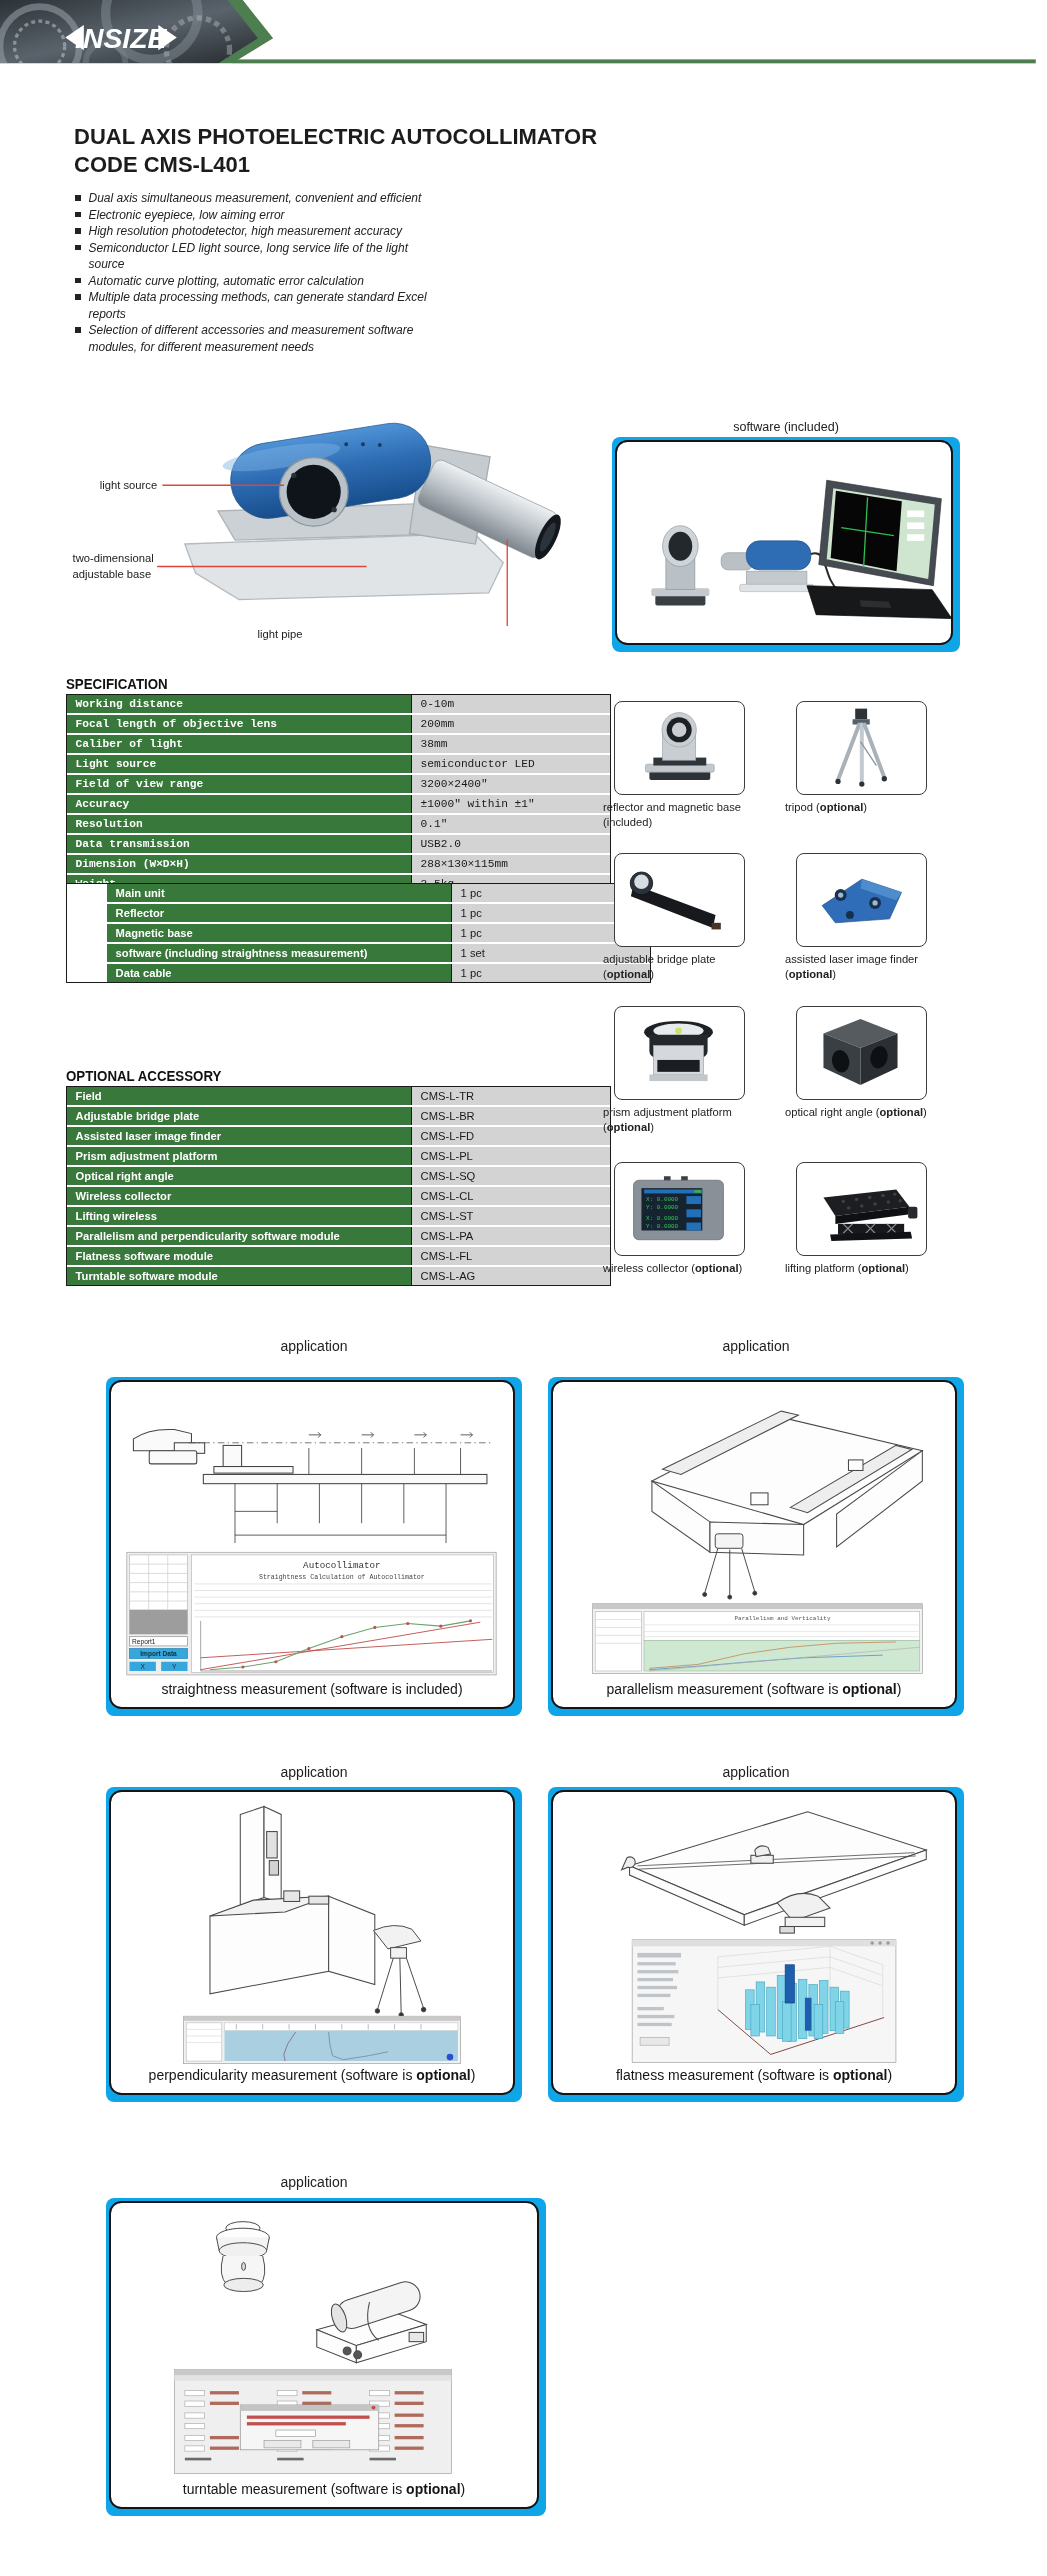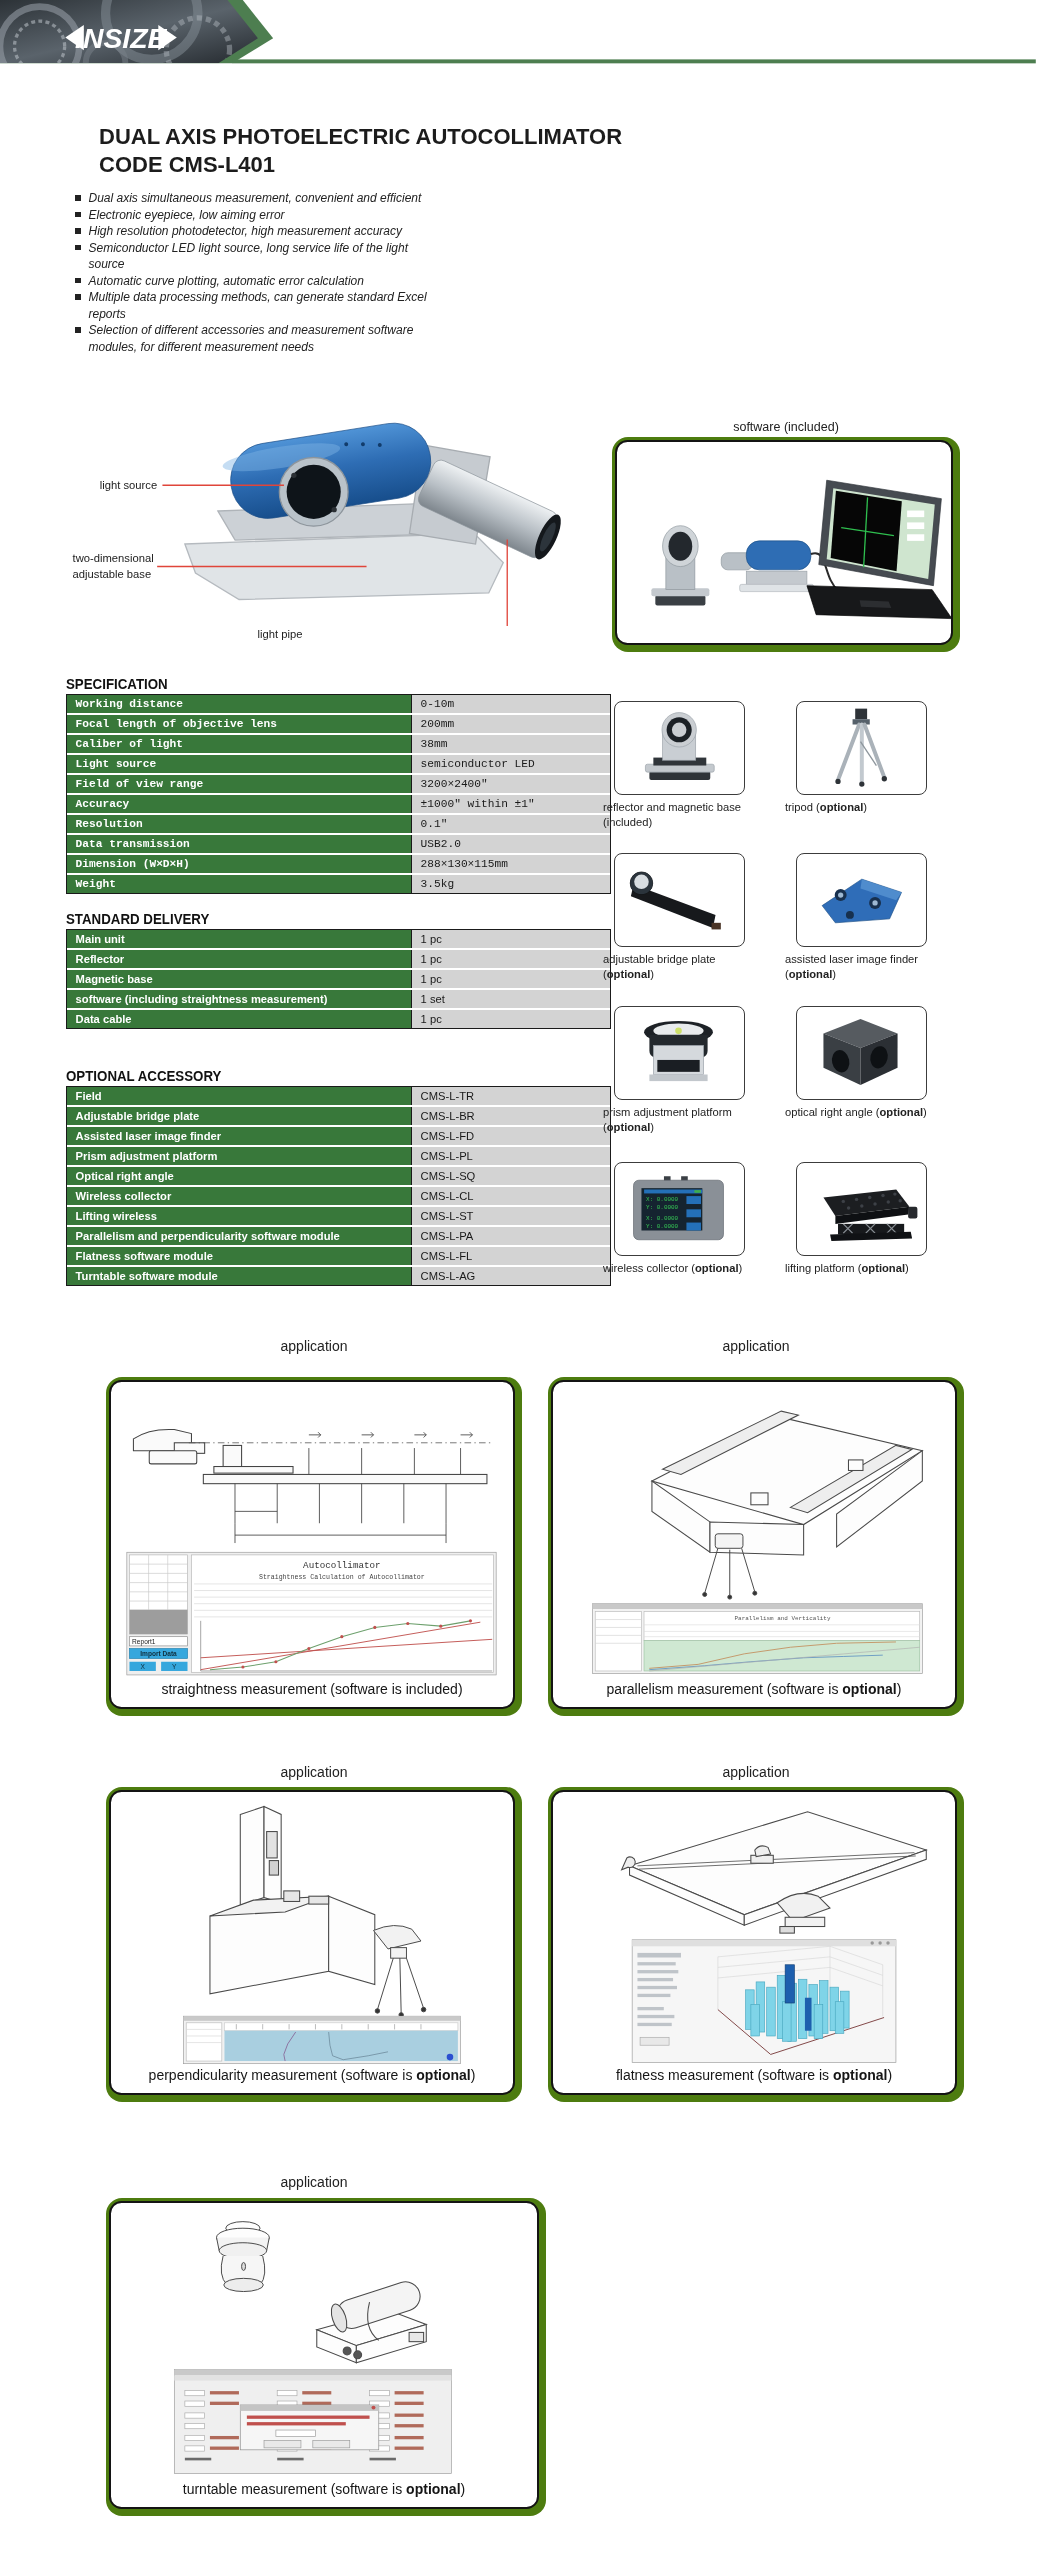--- a/index.html
+++ b/index.html
@@ -5,31 +5,31 @@
   html,body{margin:0;padding:0;background:#fff;}
   .page{position:relative;width:1047px;height:2576px;background:#ffffff;overflow:hidden;
         font-family:"Liberation Sans",sans-serif;color:#1a1a1a;}
   .abs{position:absolute;}
 
   
   .hdr-svg{position:absolute;left:0;top:0;}
 
   
   .title{position:absolute;left:74px;top:123px;font-size:22px;font-weight:bold;
-         line-height:28px;color:#1c1c1c;letter-spacing:0;margin-left:25px;}
+         line-height:28px;color:#1c1c1c;letter-spacing:0;}
 
   
   .features{position:absolute;left:74px;top:190px;width:360px;margin:0;padding:0;list-style:none;}
   .features li{position:relative;padding-left:14.5px;font-size:12px;line-height:16.5px;color:#222;font-style:italic;}
   .features li::before{content:"";position:absolute;left:1.3px;top:5.3px;width:5.3px;height:5.3px;background:#222;}
 
   
 
   
-  .frame-outer{position:absolute;background:#4d7c0f;border-radius:16px;}
+  .frame-outer{position:absolute;background:#0ea5e9;border-radius:8px;}
   .frame-inner{position:absolute;left:3.3px;top:2.6px;right:7.3px;bottom:7.3px;background:#fff;
                border:2px solid #141414;border-radius:12.5px;overflow:hidden;}
   .sw-cap{position:absolute;left:612px;top:420px;width:348px;text-align:center;font-size:12.5px;color:#222;}
 
   
   .sec-head{position:absolute;left:66px;font-size:14px;font-weight:bold;color:#111;
             transform:scaleX(.95);transform-origin:left;white-space:nowrap;}
 
   
   .gtable{position:absolute;left:66px;width:543px;border:1.3px solid #1a1a1a;background:#fff;}
@@ -230,21 +230,21 @@
         <div class="tl">Dimension (W×D×H)</div>
         <div class="tv">288×130×115mm</div>
       </div>
     <div class="trow">
         <div class="tl">Weight</div>
         <div class="tv">3.5kg</div>
       </div>
   </div>
 
   <div class="sec-head" style="top:911px;">STANDARD DELIVERY</div>
-  <div class="gtable" style="top:929px;">
+  <div class="gtable" style="top:883px;padding-left:40px;">
     <div class="trow">
         <div class="tl">Main unit</div>
         <div class="tv">1 pc</div>
       </div>
     <div class="trow">
         <div class="tl">Reflector</div>
         <div class="tv">1 pc</div>
       </div>
     <div class="trow">
         <div class="tl">Magnetic base</div>

